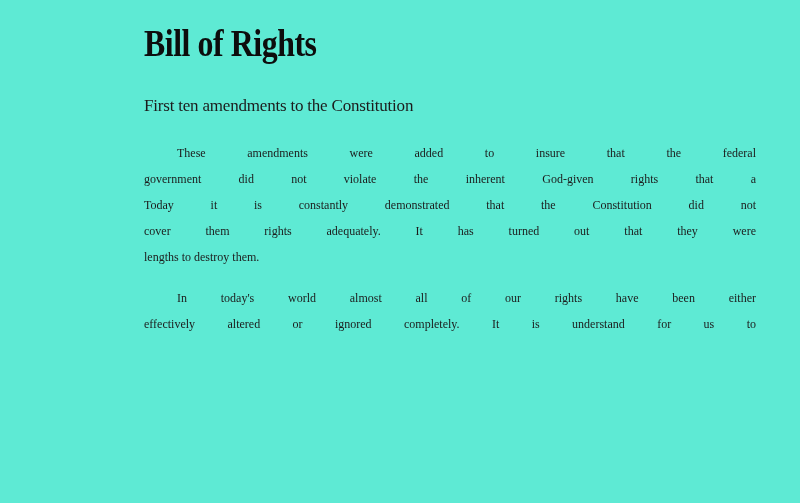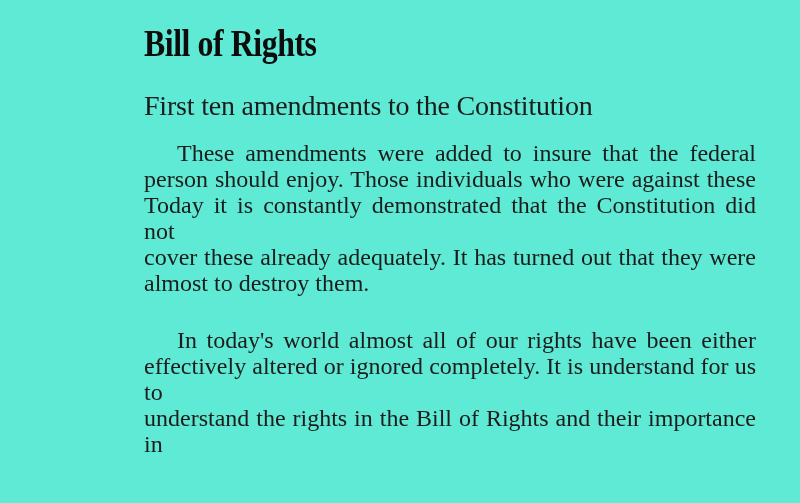--- a/index.html
+++ b/index.html
@@ -32,60 +32,59 @@
     line-height: 40px;
     font-weight: 700;
     color: #0d0d0d;
     letter-spacing: -0.5px;
     transform: scaleX(0.86);
     transform-origin: left center;
     white-space: nowrap;
   }
   h2.doc-subtitle {
     margin: 27px 0 0 0;
-    font-size: 28px;
+    font-size: 17px;
     line-height: 30px;
     font-weight: 400;
     color: #1c1c1c;
     letter-spacing: -0.2px;
     white-space: nowrap;
   }
   .paragraph {
     color: #1c1c1c;
   }
   .paragraph.p1 { margin-top: 19px; }
-  .paragraph.p2 { margin-top: 31px; }
+  .paragraph.p2 { margin-top: 15px; }
   .line {
-    font-size: 24px;
+    font-size: 12px;
     line-height: 26px;
     text-align: justify;
     text-align-last: justify;
     color: #1c1c1c;
   }
   .line.first { padding-left: 33px; }
   .line.last  { text-align-last: left; }
 </style>
 </head>
 <body>
 
 <div class="page">
   <div class="content">
 
     <h1 class="doc-title">Bill of Rights</h1>
 
     <h2 class="doc-subtitle">First ten amendments to the Constitution</h2>
 
     <div class="paragraph p1">
       <div class="line first">These amendments were added to insure that the federal</div>
-      <div class="line">person should enjoy.  Those individuals who  were against these</div>
+      <div class="line">government did not violate the inherent God-given rights that a</div>
       <div class="line">Today it is constantly demonstrated that the Constitution did not</div>
-      <div class="line">cover these already adequately.  It has turned out that they were</div>
-      <div class="line last">almost to destroy them.</div>
+      <div class="line">cover them rights adequately.  It has turned out that they were</div>
+      <div class="line last">lengths to destroy them.</div>
     </div>
 
     <div class="paragraph p2">
       <div class="line first">In today's world almost all of our rights have been either</div>
       <div class="line">effectively altered or ignored completely.  It is understand for us to</div>
-      <div class="line">understand the rights in the Bill of Rights and their importance in</div>
     </div>
 
   </div>
 </div>
 
 </body></html>

